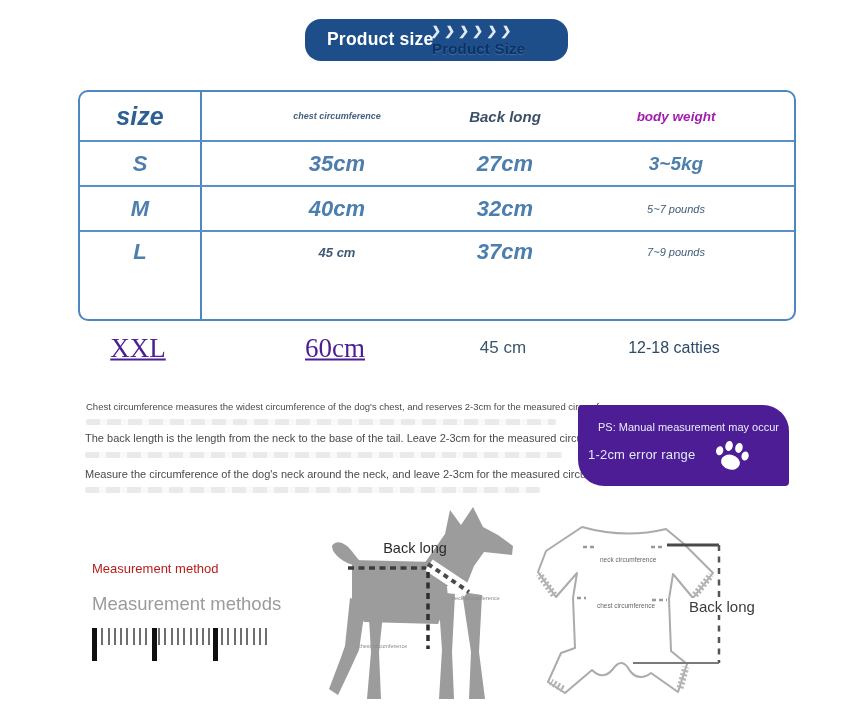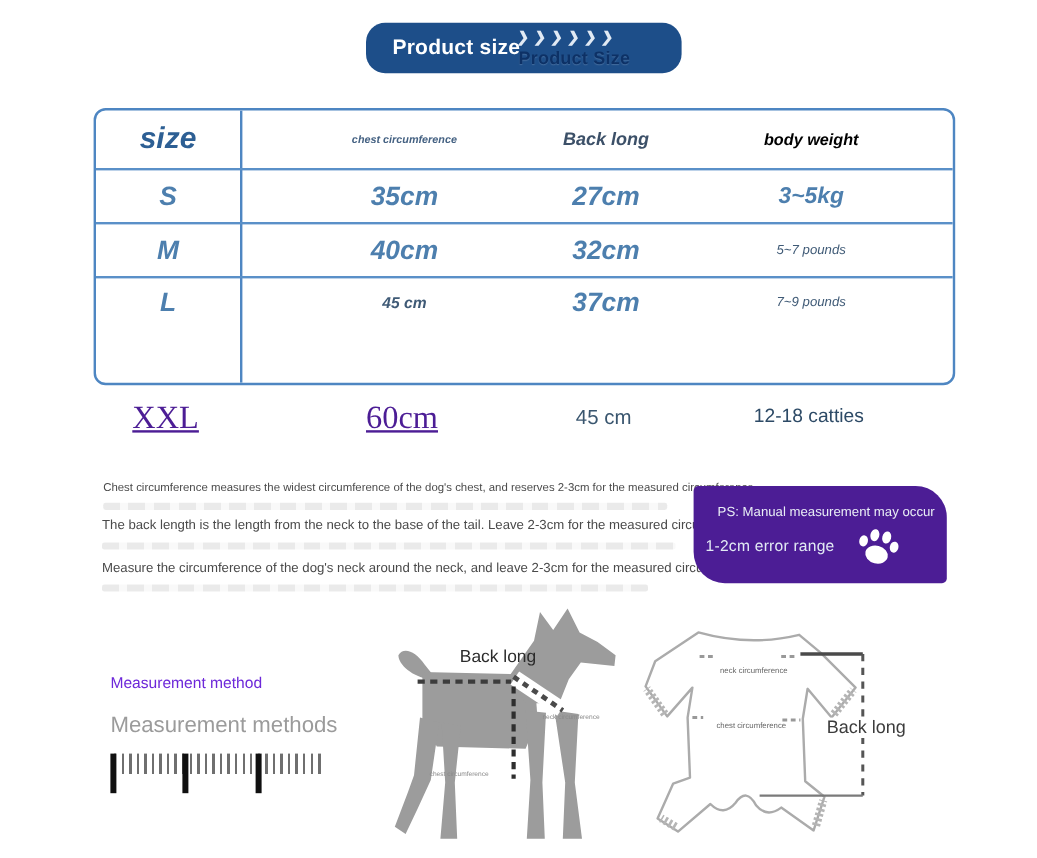--- a/index.html
+++ b/index.html
@@ -20,21 +20,21 @@
               box-sizing:border-box;overflow:hidden;}
   .vdivider{left:120px;top:0;width:2px;height:227px;background:#4e86c2;}
   .trow{position:relative;width:100%;box-sizing:border-box;font-style:italic;}
   .trow + .trow{border-top:2px solid #5a90c8;}
   .r-head{height:48px;} .r-s{height:45px;} .r-m{height:45px;} .r-l{height:42px;} .r-xl{height:45px;}
   .cell{position:absolute;top:50%;transform:translate(-50%,-50%);white-space:nowrap;}
   .c-size{left:60px;} .c1{left:257px;} .c2{left:425px;} .c3{left:596px;}
   .h-size{font-size:25px;color:#2d5f94;font-weight:bold;}
   .h-small{font-size:9px;color:#446182;font-weight:bold;}
   .h-mid{font-size:15px;color:#3c5068;font-weight:bold;}
-  .h-weight{font-size:13.5px;color:#000000;font-weight:bold;}
+  .h-weight{font-size:13.5px;color:#a21caf;font-weight:bold;}
   .v-big{font-size:22px;color:#4d7fae;font-weight:bold;}
   .v-med{font-size:13px;color:#3f5a76;font-weight:bold;}
   .v-small{font-size:11px;color:#3f5a76;}
 
   
   .xxl-row{left:78px;top:322px;width:718px;height:52px;}
   .xxl-accent{font-family:"Liberation Serif",serif;font-size:27px;color:#4c1d95;text-decoration:underline;}
   .xxl-dark{font-size:17px;color:#3a566f;}
   .xxl-weight{font-size:16px;color:#2d4a66;font-weight:normal;}
 
@@ -47,21 +47,21 @@
          background:repeating-linear-gradient(90deg,#bdbdbd 0 14px,#ececec 14px 21px);}
   .g1{left:86px;top:419px;width:470px;} .g2{left:85px;top:452px;width:478px;} .g3{left:85px;top:487px;width:455px;}
 
   
   .ps-box{left:578px;top:405px;width:211px;height:81px;background:#4c1d95;border-radius:4px 26px 4px 26px;}
   .ps-line1{left:20px;top:16px;font-size:11px;color:#e9eef6;}
   .ps-line2{left:10px;top:42px;font-size:13px;color:#e2eaf4;letter-spacing:.2px;}
   .ps-paw{left:136px;top:33px;width:36px;height:36px;transform:rotate(14deg);}
 
   
-  .mm-small{left:92px;top:561px;font-size:13px;color:#6d28d9;}
+  .mm-small{left:92px;top:561px;font-size:13px;color:#b91c1c;}
   .mm-large{left:92px;top:593px;font-size:18.5px;color:#9b9b9b;}
   .ruler{left:92px;top:628px;width:178px;height:34px;}
   .ruler-minors{position:absolute;left:3px;top:0;width:173px;height:17px;
                 background:repeating-linear-gradient(90deg,#6f6f6f 0 2px,transparent 2px 6.3px);}
   .ruler-major{position:absolute;top:0;width:5px;height:33px;background:#101010;}
 
   .dog-backlong{left:370px;top:540px;width:90px;text-align:center;font-size:14.5px;color:#2b2b2b;}
   .tinylabel{font-size:5.5px;color:#8a8a8a;white-space:nowrap;}
   .dog-neck{left:452px;top:595px;} .dog-chest{left:358px;top:643px;}
   .garm-label{font-size:6.5px;color:#666;white-space:nowrap;}

